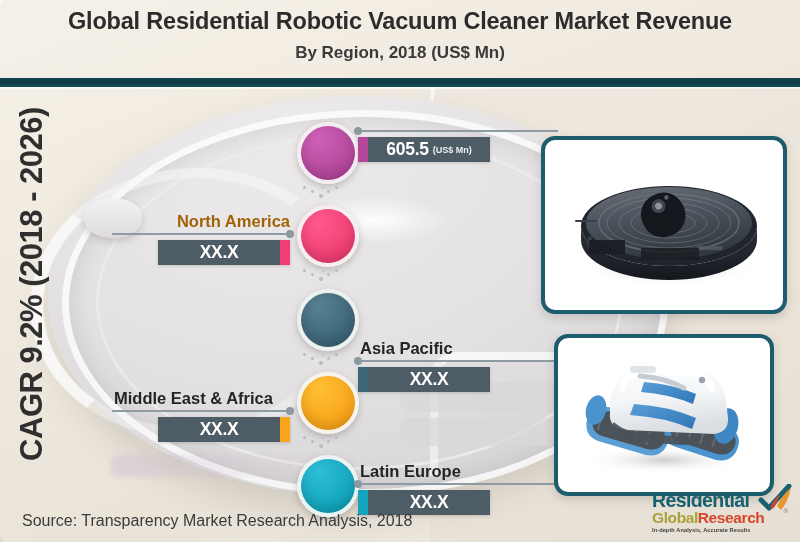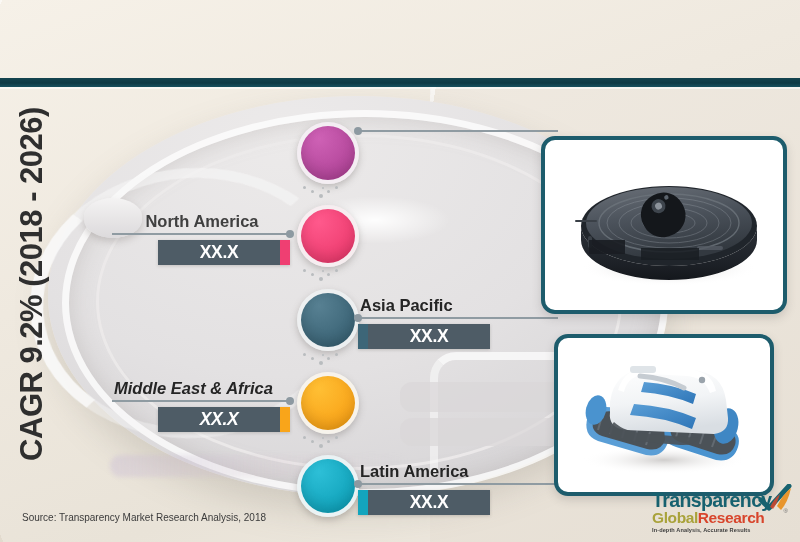--- a/index.html
+++ b/index.html
@@ -138,21 +138,21 @@
 
   
   .prodbox{
     position:absolute;background:#ffffff;border:4px solid #1d5c6c;border-radius:14px;
     box-shadow:0 4px 10px rgba(90,88,86,.22);overflow:hidden;
   }
   .prodbox .inner{position:absolute;inset:0;}
 
   
   .source{
-    position:absolute;left:22px;top:512px;font-size:10px;color:#3b3b3b;
+    position:absolute;left:22px;top:512px;font-size:16px;color:#3b3b3b;
   }
   
   .logo{position:absolute;left:652px;top:490px;width:135px;height:46px;}
   .logo .l1{font-size:19.5px;font-weight:bold;color:#16616f;letter-spacing:-.6px;line-height:20px;}
   .logo .l2{line-height:17px;margin-top:-1px;}
   .logo .l2 .mk{font-size:15.5px;font-weight:bold;color:#a9a23a;letter-spacing:-.4px;}
   .logo .l2 .rs{font-size:15.5px;font-weight:bold;color:#d8452c;letter-spacing:-.4px;}
   .logo .tag{font-size:5.6px;font-weight:bold;color:#3d3d3d;letter-spacing:.1px;margin-top:1px;}
   .logo .reg{font-size:6px;color:#6b6b6b;position:absolute;right:-1px;top:18px;}
 </style>
@@ -167,98 +167,109 @@
   <div class="robo-ring1"></div>
   <div class="robo-ring2"></div>
   <div class="robo-bumper"></div>
   <div class="robo-knob"></div>
   <div class="robo-hl"></div>
   <div class="robo-side"></div>
   <div class="robo-vent v1"></div>
   <div class="robo-vent v2"></div>
   <div class="bg-smudge"></div>
 
+  <div class="header">
+    <div class="title">Global Residential Robotic Vacuum Cleaner Market Revenue</div>
+    <div class="subtitle">By Region, 2018 (US$ Mn)</div>
+  </div>
   <div class="divider"></div>
   <div class="divider-shine"></div>
 
   <div class="cagr">CAGR 9.2% (2018 - 2026)</div>
 
   <div id="regions-layer">
       <div class="circle" style="left: 297px; top: 122px; background: radial-gradient(120% 120% at 34% 24%, rgb(206, 97, 181) 0%, rgb(180, 71, 155) 58%, rgb(158, 49, 133) 100%);"></div>
       <div class="callout right" style="top: 128px; left: 358px; width: 200px;">
         <div class="rline"></div>
+        <div class="valuebar">
+          <div class="vb-accent" style="background: rgb(180, 71, 155);"></div>
+          <div class="vb-body">
+            <span class="vb-value">605.5</span>
+            <span class="vb-unit">(US$ Mn)</span>
+          </div>
+        </div>
       </div>
       <div class="dots" style="left: 301px; top: 186px;">
         <i style="left: 2px; top: 0px; width: 3px; height: 3px;"></i>
         <i style="left: 10px; top: 4px; width: 3px; height: 3px;"></i>
         <i style="left: 18px; top: 8px; width: 4px; height: 4px;"></i>
         <i style="left: 26px; top: 4px; width: 3px; height: 3px;"></i>
         <i style="left: 34px; top: 0px; width: 3px; height: 3px;"></i>
         <i style="left: 21px; top: 1px; width: 2px; height: 2px;"></i>
       </div>
       <div class="circle" style="left: 297px; top: 205px; background: radial-gradient(120% 120% at 34% 24%, rgb(255, 89, 140) 0%, rgb(239, 63, 114) 58%, rgb(217, 41, 92) 100%);"></div>
       <div class="callout left" style="top: 211px; left: 112px; width: 178px;">
-        <div class="rname" style="color: #404040; text-align: center;">North America</div>
+        <div class="rname" style="color: #a16207; text-align: right;">North America</div>
         <div class="rline"></div>
         <div class="valuebar">
           <div class="vb-body">
             <span class="vb-value">XX.X</span>
           </div>
           <div class="vb-accent" style="background: rgb(239, 63, 114);"></div>
         </div>
       </div>
       <div class="dots" style="left: 301px; top: 269px;">
         <i style="left: 2px; top: 0px; width: 3px; height: 3px;"></i>
         <i style="left: 10px; top: 4px; width: 3px; height: 3px;"></i>
         <i style="left: 18px; top: 8px; width: 4px; height: 4px;"></i>
         <i style="left: 26px; top: 4px; width: 3px; height: 3px;"></i>
         <i style="left: 34px; top: 0px; width: 3px; height: 3px;"></i>
         <i style="left: 21px; top: 1px; width: 2px; height: 2px;"></i>
       </div>
       <div class="circle" style="left: 297px; top: 289px; background: radial-gradient(120% 120% at 34% 24%, rgb(87, 128, 146) 0%, rgb(61, 102, 120) 58%, rgb(39, 80, 98) 100%);"></div>
       <div class="callout right" style="top: 295px; left: 358px; width: 200px;">
-        <div class="rname" style="color: rgb(37, 37, 37); text-align: left;">Asia Pacific</div>
+        <div class="rname" style="color: rgb(37, 37, 37); text-align: left; margin-top: 43px;">Asia Pacific</div>
         <div class="rline"></div>
         <div class="valuebar">
           <div class="vb-accent" style="background: rgb(61, 102, 120);"></div>
           <div class="vb-body">
             <span class="vb-value">XX.X</span>
           </div>
         </div>
       </div>
       <div class="dots" style="left: 301px; top: 353px;">
         <i style="left: 2px; top: 0px; width: 3px; height: 3px;"></i>
         <i style="left: 10px; top: 4px; width: 3px; height: 3px;"></i>
         <i style="left: 18px; top: 8px; width: 4px; height: 4px;"></i>
         <i style="left: 26px; top: 4px; width: 3px; height: 3px;"></i>
         <i style="left: 34px; top: 0px; width: 3px; height: 3px;"></i>
         <i style="left: 21px; top: 1px; width: 2px; height: 2px;"></i>
       </div>
       <div class="circle" style="left: 297px; top: 372px; background: radial-gradient(120% 120% at 34% 24%, rgb(255, 191, 52) 0%, rgb(249, 165, 26) 58%, rgb(227, 143, 4) 100%);"></div>
-      <div class="callout left" style="top: 378px; left: 112px; width: 178px; font-style: italic;">
+      <div class="callout left" style="top: 388px; left: 112px; width: 178px;">
         <div class="rname" style="color: rgb(37, 37, 37); text-align: left;">Middle East &amp; Africa</div>
         <div class="rline"></div>
         <div class="valuebar">
           <div class="vb-body">
             <span class="vb-value">XX.X</span>
           </div>
           <div class="vb-accent" style="background: rgb(249, 165, 26);"></div>
         </div>
       </div>
       <div class="dots" style="left: 301px; top: 436px;">
         <i style="left: 2px; top: 0px; width: 3px; height: 3px;"></i>
         <i style="left: 10px; top: 4px; width: 3px; height: 3px;"></i>
         <i style="left: 18px; top: 8px; width: 4px; height: 4px;"></i>
         <i style="left: 26px; top: 4px; width: 3px; height: 3px;"></i>
         <i style="left: 34px; top: 0px; width: 3px; height: 3px;"></i>
         <i style="left: 21px; top: 1px; width: 2px; height: 2px;"></i>
       </div>
       <div class="circle" style="left: 297px; top: 455px; background: radial-gradient(120% 120% at 34% 24%, rgb(45, 191, 215) 0%, rgb(19, 165, 189) 58%, rgb(0, 143, 167) 100%);"></div>
       <div class="callout right" style="top: 461px; left: 358px; width: 200px;">
-        <div class="rname" style="color: rgb(37, 37, 37); text-align: left;">Latin America</div>
+        <div class="rname" style="color: rgb(37, 37, 37); text-align: left;">Latin Europe</div>
         <div class="rline"></div>
         <div class="valuebar">
           <div class="vb-accent" style="background: rgb(19, 165, 189);"></div>
           <div class="vb-body">
             <span class="vb-value">XX.X</span>
           </div>
         </div>
       </div>
     </div>
 
@@ -364,21 +375,21 @@
         <circle cx="144" cy="42" r="3.2" fill="#9aa3ab"></circle>
 
         <path d="M56 84 q10 10 34 12 l50 4 q-4 8 -18 7 l-58 -5 q-12 -2 -14 -10 z" fill="#4b5258" opacity=".9"></path>
       </svg>
     </div>
   </div>
 
   <div class="source">Source: Transparency Market Research Analysis, 2018</div>
 
   <div class="logo">
-    <div class="l1">Transparency</div>
+    <div class="l1">Residential</div>
     <div class="l2">
       <span class="mk">Global</span><span class="rs">Research</span>
     </div>
     <div class="tag">In-depth Analysis, Accurate Results</div>
     <div class="reg">®</div>
     <svg style="position:absolute;right:-6px;top:-6px;" width="36" height="30" viewBox="0 0 36 30" aria-hidden="true">
       <path d="M4 16 L12 24 L32 2" stroke="#17626f" stroke-width="5" fill="none" stroke-linecap="round" stroke-linejoin="round"></path>
       <path d="M20 22 q6 -12 14 -18 q-3 14 -10 22 z" fill="#e8952c"></path>
       <path d="M13 23 q4 -8 10 -13 q-3 10 -7 15 z" fill="#d8452c" opacity=".85"></path>
     </svg>

